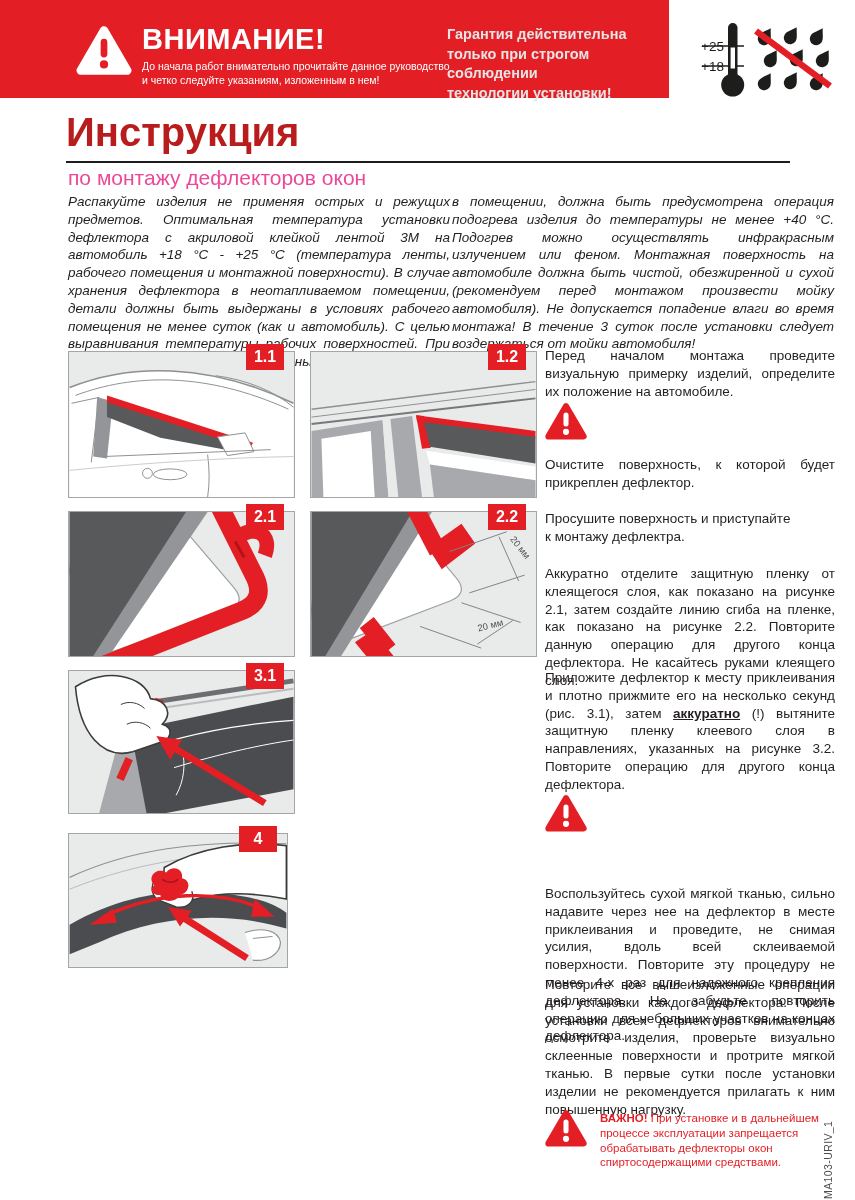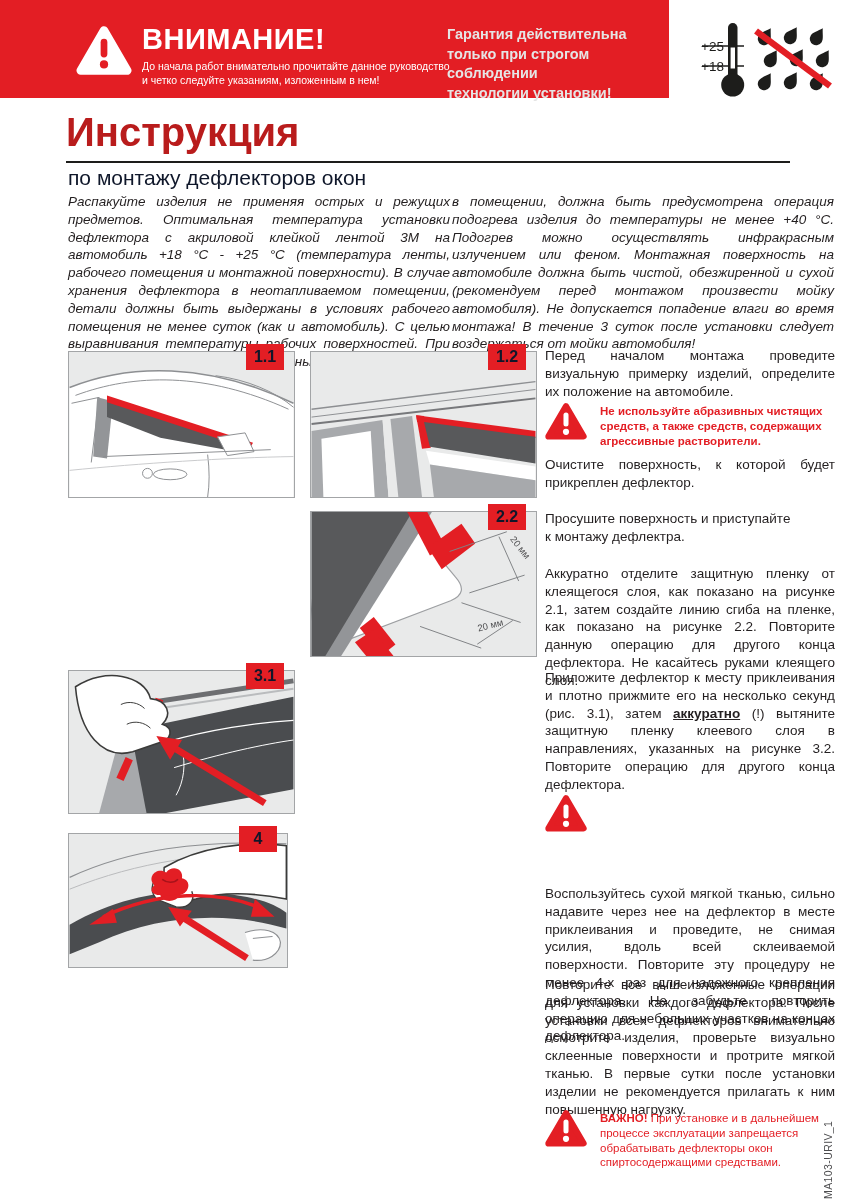--- a/index.html
+++ b/index.html
@@ -9,31 +9,31 @@
 
   
   .red-band{position:absolute;left:0;top:0;width:669px;height:98px;background:#e31e24;}
   .attn-title{position:absolute;left:142px;top:23px;color:#fff;font-size:29px;font-weight:bold;letter-spacing:0.5px;}
   .attn-sub{position:absolute;left:142px;top:60px;color:#fff;font-size:10.5px;line-height:13.5px;white-space:pre-line;}
   .warranty{position:absolute;left:447px;top:25px;color:#e5e5e5;font-size:14.5px;font-weight:bold;line-height:19.5px;white-space:pre-line;}
 
   
   .main-title{position:absolute;left:66px;top:110px;font-size:40px;font-weight:bold;color:#b91c1c;}
   .title-rule{position:absolute;left:66px;top:161px;width:724px;height:2px;background:#1d1d1b;}
-  .sub-title{position:absolute;left:68px;top:166px;font-size:21px;color:#0f172a;}
+  .sub-title{position:absolute;left:68px;top:166px;font-size:21px;color:#ec4899;}
 
   
   .intro{position:absolute;top:193px;width:382px;font-style:italic;font-size:13.5px;line-height:17.8px;text-align:justify;}
   .intro.left{left:68px;}
   .intro.right{left:452px;}
 
   
   .figure{position:absolute;background:#e9eaea;border:1px solid #a3a5a7;box-sizing:border-box;}
   .figure svg{display:block;width:100%;height:100%;}
-  .fig-label{position:absolute;top:-8px;right:10px;width:38px;height:26px;background:#e31e24;color:#0f172a;
+  .fig-label{position:absolute;top:-8px;right:10px;width:38px;height:26px;background:#e31e24;color:#ffffff;
              font-weight:bold;font-size:16px;display:flex;align-items:center;justify-content:center;}
 
   
   .step{position:absolute;left:545px;width:290px;font-size:13.5px;line-height:17.8px;text-align:justify;}
   .step.pre{white-space:pre-line;text-align:left;}
   .bold-u{font-weight:bold;text-decoration:underline;}
   .warn{position:absolute;left:545px;width:290px;display:flex;align-items:flex-start;}
   .warn svg{flex:0 0 auto;margin-right:13px;}
   .warn-text{color:#e31e24;font-size:11.5px;line-height:14.8px;font-weight:bold;text-align:left;padding-top:2px;}
   .warn-text.norm{font-weight:normal;}
@@ -128,20 +128,32 @@
       <polygon points="80,68 102,65 112,147 88,147" fill="#a7a9ac"></polygon>
       <polygon points="106,64 227,80 227,87 107,71" fill="#e31e24"></polygon>
       <polygon points="106,64 114,65 121,97 112,98" fill="#e31e24"></polygon>
       <polygon points="114,71 227,86 227,113 120,96" fill="#58595b"></polygon>
       <polygon points="116,100 227,116 227,130 120,114" fill="#ffffff"></polygon>
       <polygon points="120,114 227,130 227,147 124,147" fill="#a7a9ac"></polygon>
     </svg>
     <div class="fig-label">1.2</div>
   </div>
 
+  <div class="figure" style="left:68px;top:511px;width:227px;height:146px">
+    <svg viewBox="0 0 227 146">
+      <rect width="227" height="146" fill="#e9eaea"></rect>
+      <path d="M96,-6 L166,76 Q180,92 161,100 L14,152 L-10,-6 Z" fill="#ffffff" stroke="#9d9fa2" stroke-width="1.2"></path>
+      <polygon points="0,0 140,0 40,146 0,146" fill="#939598"></polygon>
+      <polygon points="0,0 118,0 24,146 0,146" fill="#58595b"></polygon>
+      <path d="M151,-8 L186,62 Q201,89 175,100 L28,158" fill="none" stroke="#e31e24" stroke-width="19"></path>
+      <path d="M170,26 C188,12 206,22 198,44" fill="none" stroke="#e31e24" stroke-width="15"></path>
+      <path d="M168,30 L177,46" stroke="#b51218" stroke-width="3" fill="none"></path>
+    </svg>
+    <div class="fig-label">2.1</div>
+  </div>
 
   <div class="figure" style="left:310px;top:511px;width:227px;height:146px">
     <svg viewBox="0 0 227 146">
       <rect width="227" height="146" fill="#e9eaea"></rect>
       <path d="M86,-6 L146,66 Q160,82 141,90 L4,142 L-10,-6 Z" fill="#ffffff" stroke="#9d9fa2" stroke-width="1.2"></path>
       <polygon points="0,0 122,0 30,146 0,146" fill="#939598"></polygon>
       <polygon points="0,0 102,0 14,146 0,146" fill="#58595b"></polygon>
       <path d="M103,-8 L128,40" stroke="#e31e24" stroke-width="18" fill="none"></path>
       <polygon points="118,36 152,12 166,32 132,58" fill="#e31e24"></polygon>
       <path d="M56,112 L78,140" stroke="#e31e24" stroke-width="18" fill="none"></path>
@@ -202,21 +214,20 @@
   </div>
 
   <div class="step" style="top:347px">Перед началом монтажа проведите визуальную примерку изделий, определите их положение на автомобиле.</div>
 
   <div class="warn" style="top:402px">
     <svg width="42" height="38" viewBox="0 0 60 54">
       <path d="M30 6 L55 49 L5 49 Z" fill="#e31e24" stroke="#e31e24" stroke-width="9" stroke-linejoin="round"></path>
       <rect x="26.4" y="15" width="7.2" height="20" rx="3.6" fill="#fff"></rect>
       <circle cx="30" cy="42.5" r="4.4" fill="#fff"></circle>
     </svg>
-    <div class="warn-text">Не используйте абразивных чистящих средств, а также средств, содержащих агрессивные растворители.</div>
   </div>
 
   <div class="step pre" style="top:510px">Просушите поверхность и приступайте
 к монтажу дефлектра.</div>
 
   <div class="step" style="top:456px">Очистите поверхность, к которой будет прикреплен дефлектор.</div>
 
   <div class="step" style="top:565px">Аккуратно отделите защитную пленку от клеящегося слоя, как показано на рисунке 2.1, затем создайте линию сгиба на пленке, как показано на рисунке 2.2. Повторите данную операцию для другого конца дефлектора. Не касайтесь руками клеящего слоя.</div>
 
   <div class="step" style="top:669px"><span>Приложите дефлектор к месту приклеивания и плотно прижмите его на несколько секунд (рис. 3.1), затем </span><span class="bold-u">аккуратно</span><span> (!) вытяните защитную пленку клеевого слоя в направлениях, указанных на рисунке 3.2. Повторите операцию для другого конца дефлектора.</span></div>

